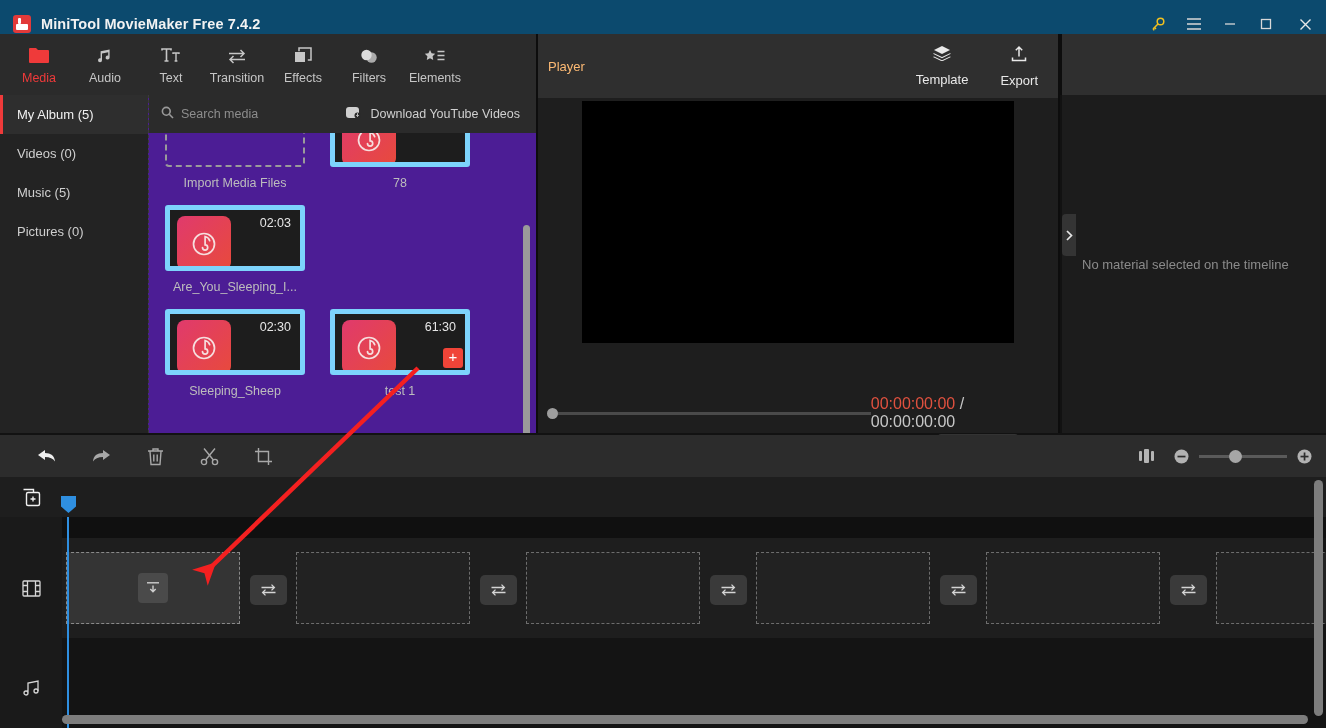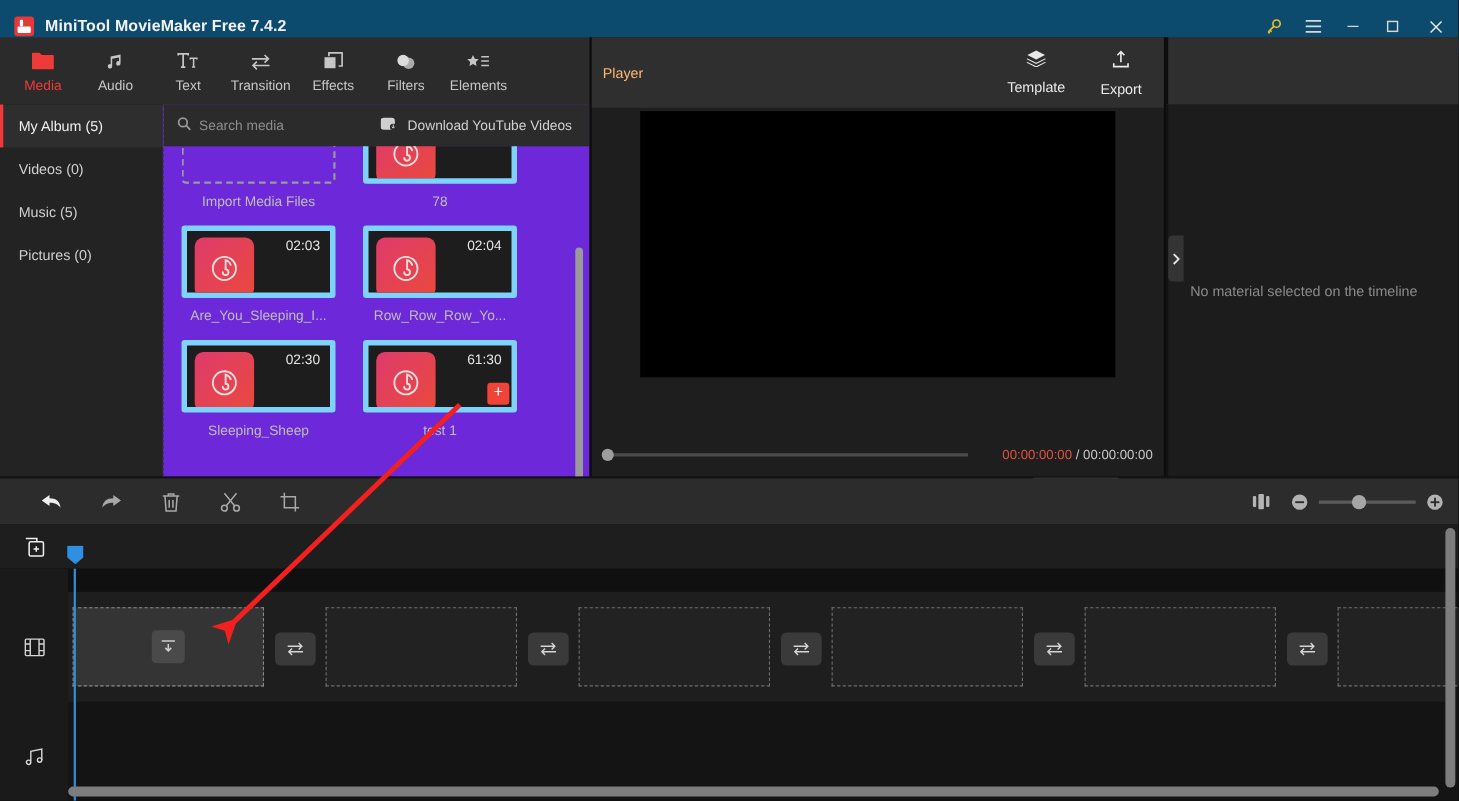--- a/index.html
+++ b/index.html
@@ -68,21 +68,21 @@
     padding-left: 17px; color: #cfcfcf; font-size: 13px;
   }
   .lib-item.active { background: #2e2e2e; color: #f0f0f0; }
   .lib-item.active:before {
     content:""; position:absolute; left:0; top:0; width:3px; height:39px; background:#ef3a3a;
   }
 
   
   #mediapanel {
     position: absolute; left: 148px; top: 95px; width: 388px; height: 338px;
-    background: #6d28d9; border-left: 1px dashed #3a3a3a;
+    background: #4c1d95; border-left: 1px dashed #3a3a3a;
   }
   #media-toolbar {
     height: 38px; background: #2b2b2b; display: flex; align-items: center;
     color: #b8b8b8; font-size: 12.5px;
   }
   #search-box { display: flex; align-items: center; gap: 7px; margin-left: 12px; }
   #search-placeholder { color: #8d8d8d; font-size: 12.5px; }
   #yt-download { display: flex; align-items: center; gap: 8px; margin-left: auto; margin-right: 16px; color: #d0d0d0; }
   #media-grid {
     position: relative; height: 300px; overflow: hidden; padding: 8px 16px;
@@ -137,21 +137,21 @@
   #video-black { width: 432px; height: 242px; background: #000; }
   #pl-seek-row {
     position: absolute; left: 0; top: 366px; width: 520px; height: 26px;
     display: flex; align-items: center; padding: 0 10px;
   }
   #seek-track { position: relative; width: 328px; height: 3px; background: #4a4a4a; margin-left: 4px; }
   #seek-knob {
     position: absolute; left: -5px; top: -4px; width: 11px; height: 11px; border-radius: 50%;
     background: #9e9e9e;
   }
-  #time-display { margin-left: auto; font-size: 12px; color: #c7c7c7; }
+  #time-display { margin-left: auto; font-size: 16px; color: #c7c7c7; }
   #time-display .cur { color: #e0513f; }
   #pl-ctrl-row {
     position: absolute; left: 0; top: 394px; width: 520px; height: 36px;
     display: flex; align-items: center; padding: 0 10px;
   }
   .pbtn { width: 34px; height: 30px; display: flex; align-items: center; justify-content: center; color: #bdbdbd; }
   #vol-track { position: relative; width: 145px; height: 3px; background: #5c5c5c; margin-left: 8px; }
   #vol-knob { position: absolute; right: -6px; top: -4px; width: 11px; height: 11px; border-radius: 50%; background: #a3a3a3; }
   #ratio-select {
     margin-left: auto; width: 80px; height: 24px; background: #333333; border-radius: 3px;
@@ -408,32 +408,20 @@
           <div class="thumb">
             <div class="art">
               <svg width="32" height="32" viewBox="0 0 32 32" fill="none" stroke="#f6dede" stroke-width="1.7">
                 <circle cx="16" cy="17" r="10.5"></circle>
                   <path d="M14.5 20.5a2.6 2.6 0 102.6-2.6V9.5c2.4.6 4 2.2 4.6 4.2" stroke-linecap="round"></path>
               </svg>
             </div>
             <div class="dur">02:03</div>
           </div>
           <div class="mname">Are_You_Sleeping_I...</div>
-        </div>
-        <div class="mcell">
-          <div class="thumb">
-            <div class="art">
-              <svg width="32" height="32" viewBox="0 0 32 32" fill="none" stroke="#f6dede" stroke-width="1.7">
-                <circle cx="16" cy="17" r="10.5"></circle>
-                  <path d="M14.5 20.5a2.6 2.6 0 102.6-2.6V9.5c2.4.6 4 2.2 4.6 4.2" stroke-linecap="round"></path>
-              </svg>
-            </div>
-            <div class="dur">02:04</div>
-          </div>
-          <div class="mname">Row_Row_Row_Yo...</div>
         </div>
       </div>
 
       <div class="mrow" style="margin-top:15px">
         <div class="mcell">
           <div class="thumb">
             <div class="art">
               <svg width="32" height="32" viewBox="0 0 32 32" fill="none" stroke="#f6dede" stroke-width="1.7">
                 <circle cx="16" cy="17" r="10.5"></circle>
                   <path d="M14.5 20.5a2.6 2.6 0 102.6-2.6V9.5c2.4.6 4 2.2 4.6 4.2" stroke-linecap="round"></path>

